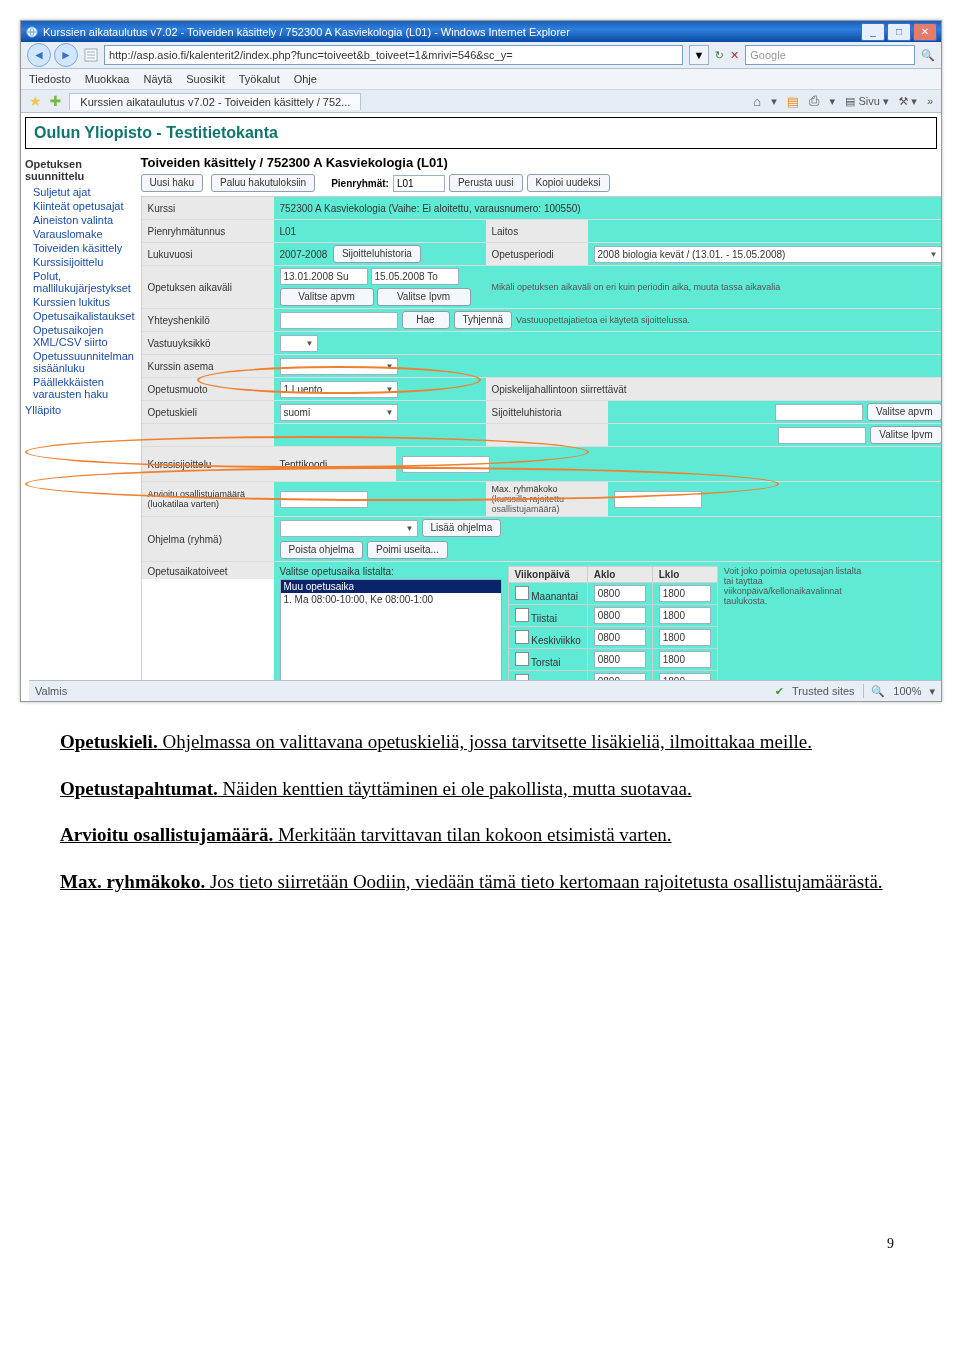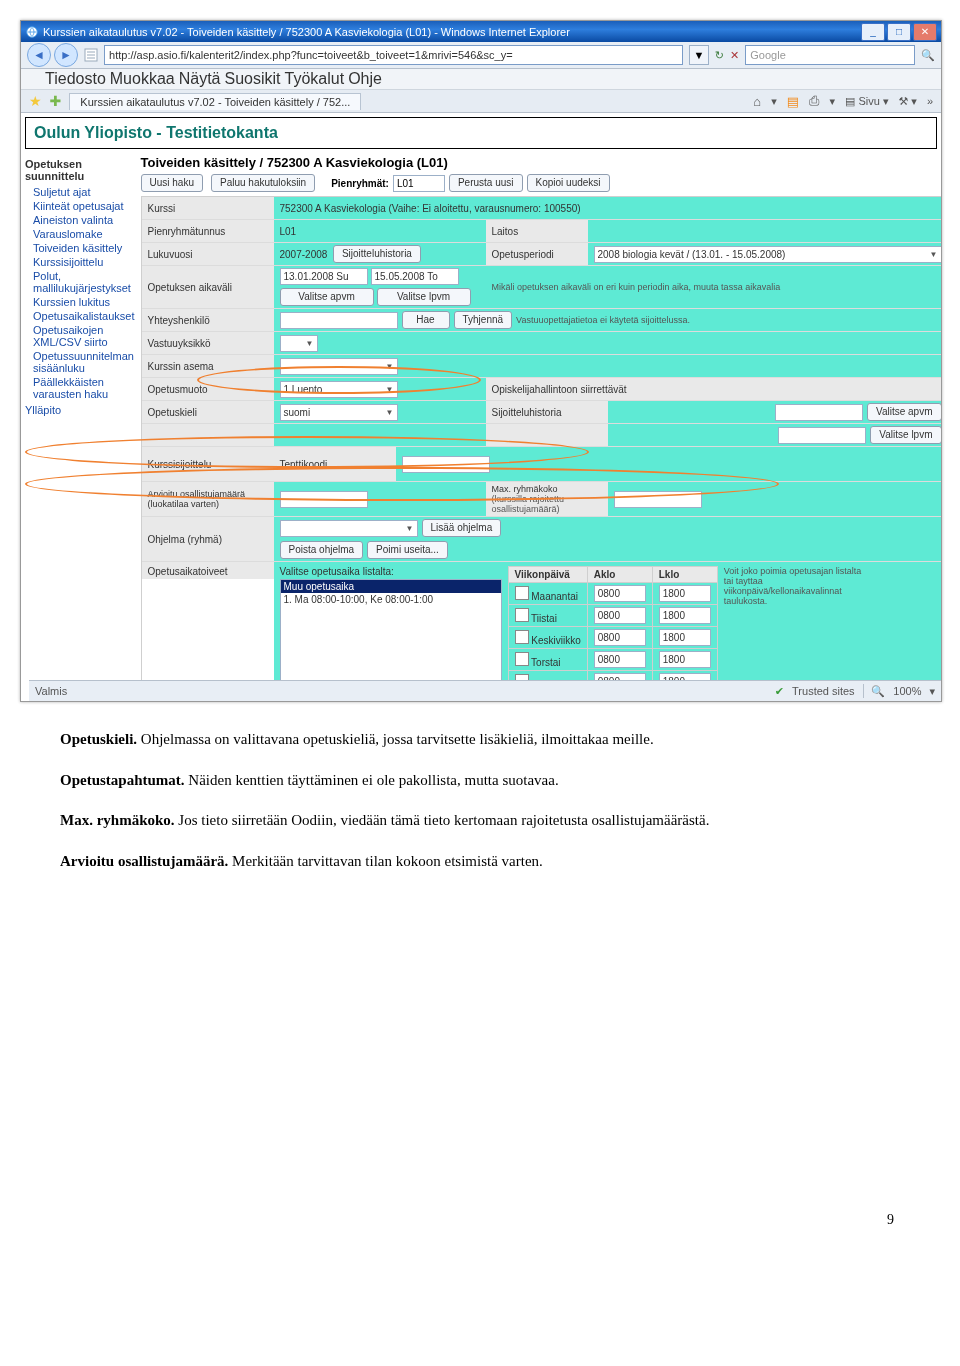--- a/index.html
+++ b/index.html
@@ -9,21 +9,21 @@
 
 .titlebar { height:21px; background:linear-gradient(#1a5fba,#2e7edd 40%,#0a4aa2); color:#fff; display:flex; align-items:center; padding:0 4px; font-size:11px; }
 .titlebar .ie-icon { width:14px; height:14px; margin-right:4px; }
 .titlebar .winbtns { margin-left:auto; display:flex; gap:2px; }
 .titlebar .winbtns span { width:22px; height:16px; background:#e7effa; border:1px solid #3a6fc6; border-radius:2px; display:inline-flex; align-items:center; justify-content:center; color:#1a5fba; font-size:10px; }
 .titlebar .winbtns .close { background:#e57b6b; color:#fff; }
 .chrome-row { height:26px; border-bottom:1px solid #b6c0cc; background:#e8eef5; display:flex; align-items:center; padding:0 6px; gap:6px; }
 .nav-arrows span { width:22px; height:22px; border-radius:50%; background:#d1e6ff; border:1px solid #7aa8e0; display:inline-flex; align-items:center; justify-content:center; color:#3a6fc6; font-size:12px; }
 .url-input { flex:1; height:18px; border:1px solid #7a9cc8; background:#fff; padding:0 4px; display:flex; align-items:center; font-size:11px; color:#333; }
 .search-input { width:160px; height:18px; border:1px solid #7a9cc8; background:#fff; padding:0 4px; display:flex; align-items:center; color:#999; }
-.menu-row { height:20px; background:#f1f4f8; border-bottom:1px solid #cfd6de; display:flex; align-items:center; gap:4px; padding:0 24px; color:#333; font-size:16px; }
+.menu-row { height:20px; background:#f1f4f8; border-bottom:1px solid #cfd6de; display:flex; align-items:center; gap:14px; padding:0 8px; color:#333; font-size:11px; }
 .tab-row { height:22px; background:#e6ecf3; border-bottom:1px solid #b6c0cc; display:flex; align-items:center; padding:0 8px; }
 .tab-row .favstar { color:#f3c93d; font-size:14px; margin-right:8px; }
 .tab-row .tab { background:#f6f9fd; border:1px solid #b8c4d2; border-bottom:none; padding:2px 10px; font-size:11px; color:#333; }
 .tab-row .tools { margin-left:auto; display:flex; gap:10px; color:#555; font-size:11px; align-items:center; }
 .tab-row .tools .ic { font-size:13px; }
 
 
 .content { background:#fff; height:568px; overflow:hidden; }
 .appheader { background:#fff; border:1px solid #000; margin:4px; padding:6px 8px; font-family:Arial,sans-serif; font-size:16px; font-weight:bold; color:#0f766e; }
 .layout { display:flex; }
@@ -55,21 +55,21 @@
 .listbox .sel { background:#0a246a; color:#fff; padding:1px 3px; }
 .listbox .it { padding:1px 3px; }
 .daygrid { border-collapse:collapse; font-size:10px; }
 .daygrid th,.daygrid td { border:1px solid #cfcfcf; padding:2px 6px; text-align:left; }
 .daygrid th { background:#e9e9e9; font-weight:bold; }
 .chk { width:12px; height:12px; border:1px solid #888; display:inline-block; background:#fff; }
 
 .statusbar { position:absolute; bottom:0; left:8px; right:0; height:20px; background:#e8eef5; border-top:1px solid #b6c0cc; display:flex; align-items:center; font-size:11px; color:#555; padding:0 6px; }
 .statusbar .right { margin-left:auto; display:flex; gap:8px; align-items:center; }
 
-.body-text { margin:26px 40px 0 40px; line-height:1.5; font-size:15px; }
+.body-text { margin:26px 40px 0 40px; line-height:1.5; font-size:19px;text-decoration:underline; }
 .body-text p { margin:0 0 18px; }
 .body-text b { font-weight:bold; }
 .pagenum { text-align:right; margin:340px 46px 0 0; font-size:14px; }
 </style>
 </head>
 <body>
 
 <div class="page">
  <div class="shot">
 
@@ -390,18 +390,18 @@
     <span>100%</span>
           <span>▾</span>
    </div>
   </div>
 
  </div>
 
  <div class="body-text">
   <p><b>Opetuskieli.</b><span> Ohjelmassa on valittavana opetuskieliä, jossa tarvitsette lisäkieliä, ilmoittakaa meille.</span></p>
   <p><b>Opetustapahtumat.</b><span> Näiden kenttien täyttäminen ei ole pakollista, mutta suotavaa.</span></p>
+  <p><b>Arvioitu osallistujamäärä.</b><span> Merkitään tarvittavan tilan kokoon etsimistä varten.</span></p>
   <p><b>Max. ryhmäkoko.</b><span> Jos tieto siirretään Oodiin, viedään tämä tieto kertomaan rajoitetusta osallistujamäärästä.</span></p>
-  <p><b>Arvioitu osallistujamäärä.</b><span> Merkitään tarvittavan tilan kokoon etsimistä varten.</span></p>
  </div>
 
  <div class="pagenum">9</div>
 </div>
 
 </body></html>

